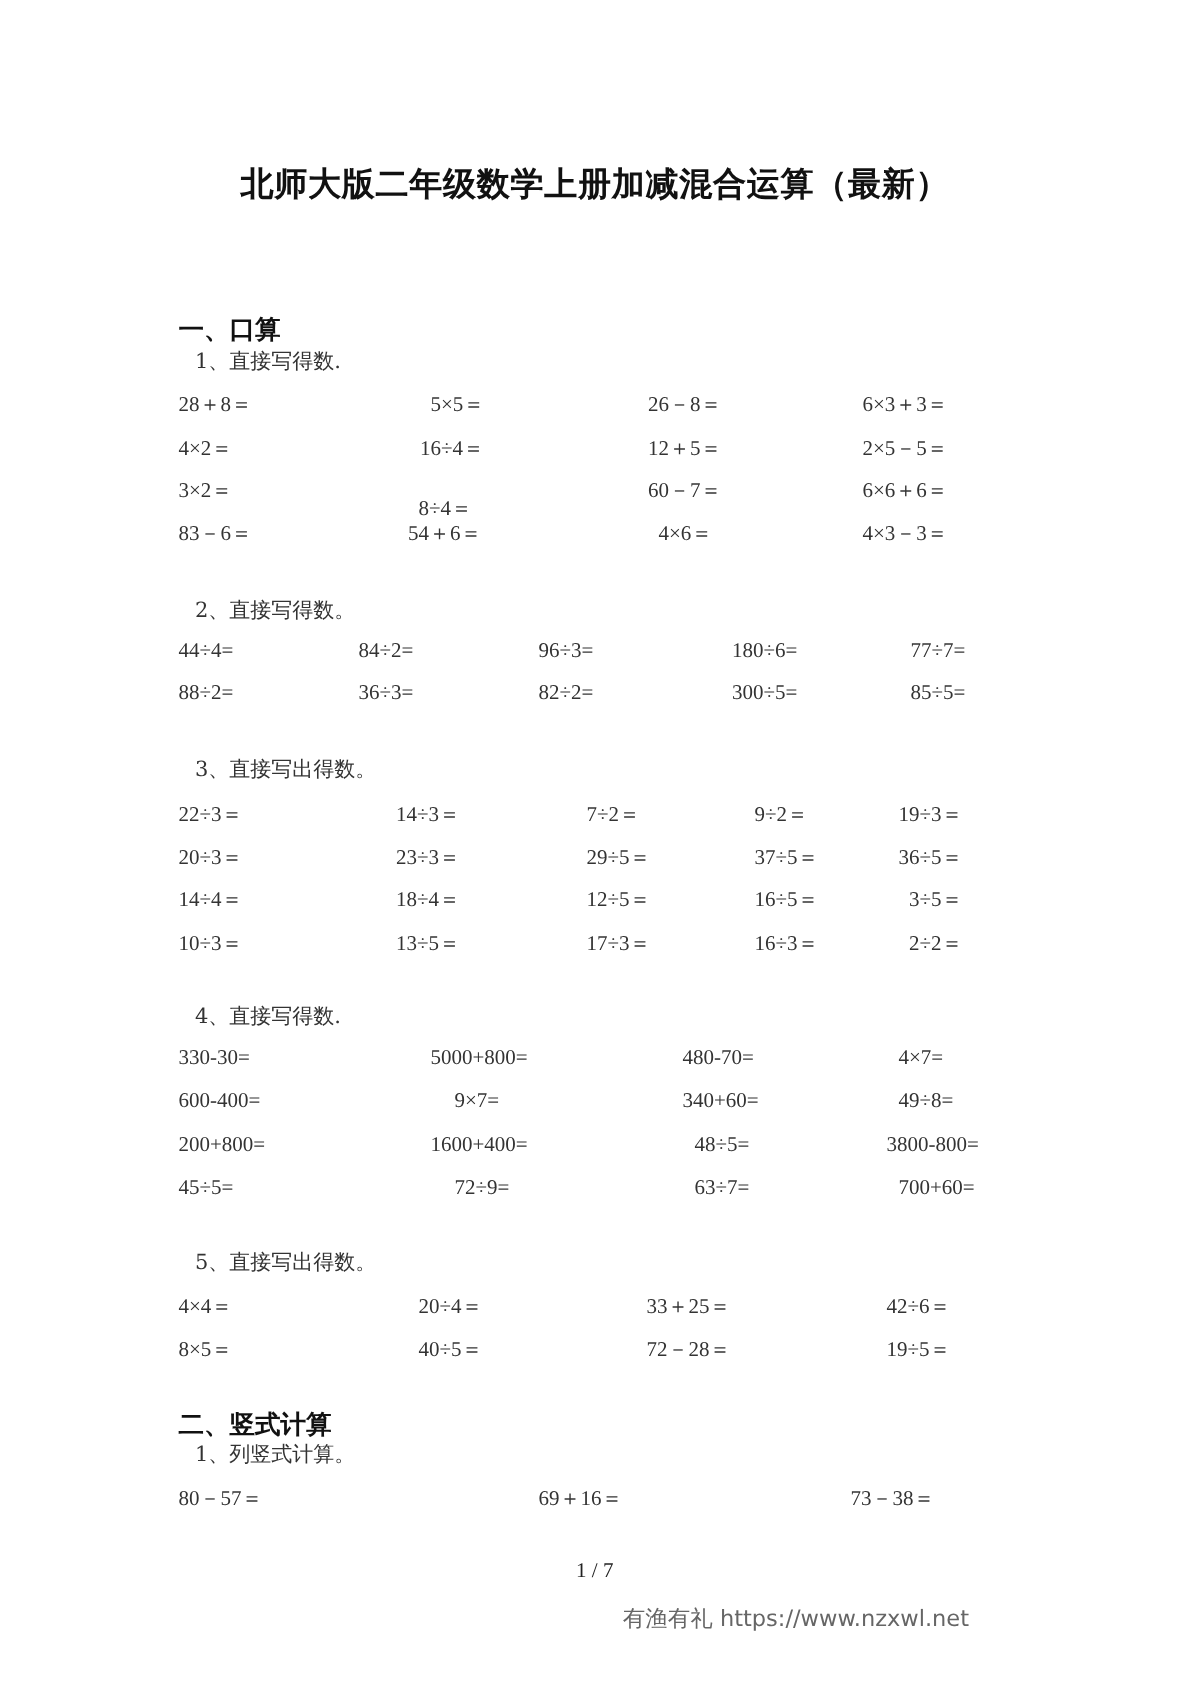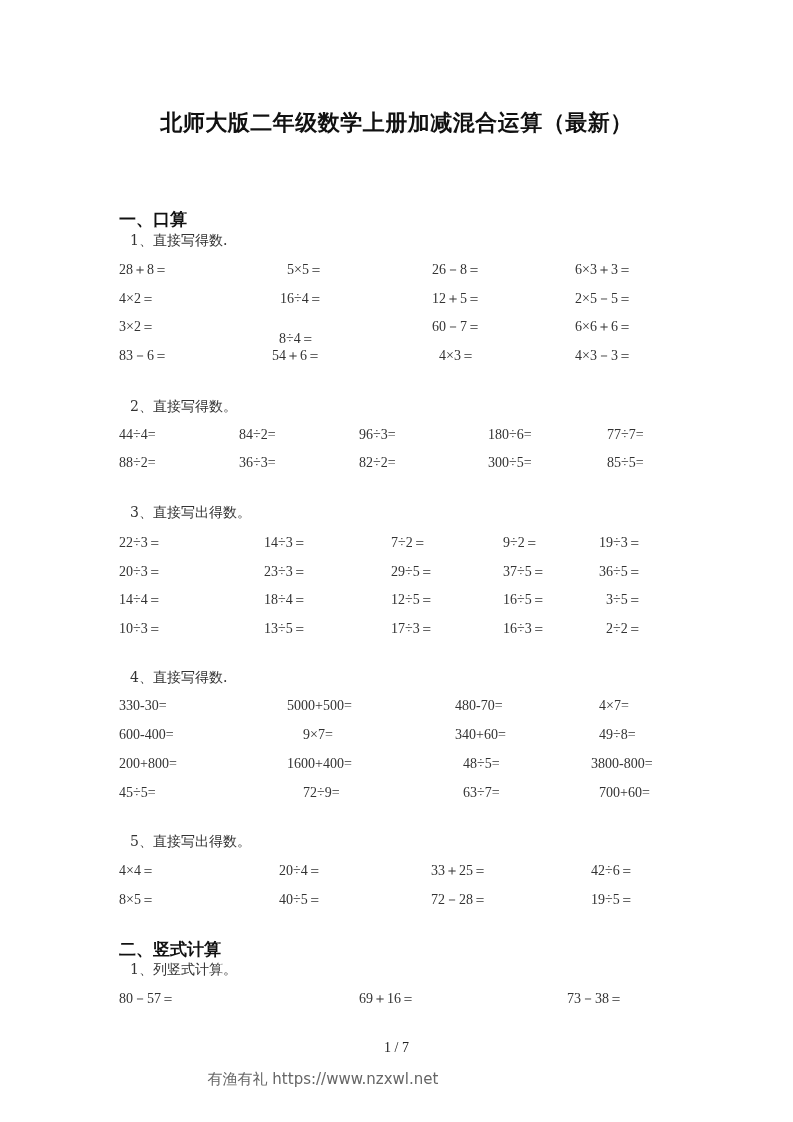--- a/index.html
+++ b/index.html
@@ -2,21 +2,21 @@
 <html><head>
   <meta charset="utf-8">
   <style>
     html, body { margin: 0; padding: 0; background: #ffffff; }
     body { width: 793px; height: 1122px; position: relative; overflow: hidden; color: #222; font-family: "DejaVu Serif", "Liberation Serif", serif; }
     .title { position: absolute; left: 0; width: 793px; top: 108px; text-align: center; font-family: "DejaVu Sans", "Liberation Sans", sans-serif; font-weight: bold; font-size: 22px; color: #111; letter-spacing: 0.5px; }
     .heading { position: absolute; left: 119px; font-family: "DejaVu Sans", "Liberation Sans", sans-serif; font-weight: bold; font-size: 17px; color: #111; }
     .instr { position: absolute; left: 130px; font-size: 14px; color: #333; }
     .expr { position: absolute; font-size: 14px; color: #333; white-space: nowrap; font-family: "Liberation Serif", "DejaVu Serif", serif; }
     .pagenum { position: absolute; left: 0; width: 793px; top: 1040px; text-align: center; font-size: 14px; color: #222; font-family: "Liberation Serif", serif; }
-    .footer { position: absolute; left: 0; width: 646px; top: 1070px; text-align: center; font-size: 15px; color: #666; font-family: "DejaVu Sans", "Liberation Sans", sans-serif; }
+    .footer { position: absolute; left: 0; width: 646px; top: 1070px; text-align: right; font-size: 15px; color: #666; font-family: "DejaVu Sans", "Liberation Sans", sans-serif; }
   </style>
 </head>
 <body>
 
 <div>
   <div class="title">北师大版二年级数学上册加减混合运算（最新）</div>
 
   <div class="heading" style="top:208px;">一、口算</div>
 
   <div class="instr" style="top:232px;">1、直接写得数.</div>
@@ -31,21 +31,21 @@
     <span class="expr" style="left:432px;top:290px;">12＋5＝</span>
     <span class="expr" style="left:575px;top:290px;">2×5－5＝</span>
 
     <span class="expr" style="left:119px;top:318px;">3×2＝</span>
     <span class="expr" style="left:279px;top:318px;margin-top:12px;">8÷4＝</span>
     <span class="expr" style="left:432px;top:318px;">60－7＝</span>
     <span class="expr" style="left:575px;top:318px;">6×6＋6＝</span>
 
     <span class="expr" style="left:119px;top:347px;">83－6＝</span>
     <span class="expr" style="left:272px;top:347px;">54＋6＝</span>
-    <span class="expr" style="left:439px;top:347px;">4×3＝</span>
+    <span class="expr" style="left:439px;top:347px;">4×6＝</span>
     <span class="expr" style="left:575px;top:347px;">4×3－3＝</span>
   </div>
 
   <div class="instr" style="top:398px;">2、直接写得数。</div>
   <div>
     <span class="expr" style="left:119px;top:427px;">44÷4=</span>
     <span class="expr" style="left:239px;top:427px;">84÷2=</span>
     <span class="expr" style="left:359px;top:427px;">96÷3=</span>
     <span class="expr" style="left:488px;top:427px;">180÷6=</span>
     <span class="expr" style="left:607px;top:427px;">77÷7=</span>
@@ -80,21 +80,21 @@
     <span class="expr" style="left:119px;top:620px;">10÷3＝</span>
     <span class="expr" style="left:264px;top:620px;">13÷5＝</span>
     <span class="expr" style="left:391px;top:620px;">17÷3＝</span>
     <span class="expr" style="left:503px;top:620px;">16÷3＝</span>
     <span class="expr" style="left:606px;top:620px;">2÷2＝</span>
   </div>
 
   <div class="instr" style="top:669px;">4、直接写得数.</div>
   <div>
     <span class="expr" style="left:119px;top:698px;">330-30=</span>
-    <span class="expr" style="left:287px;top:698px;">5000+500=</span>
+    <span class="expr" style="left:287px;top:698px;">5000+800=</span>
     <span class="expr" style="left:455px;top:698px;">480-70=</span>
     <span class="expr" style="left:599px;top:698px;">4×7=</span>
 
     <span class="expr" style="left:119px;top:727px;">600-400=</span>
     <span class="expr" style="left:303px;top:727px;">9×7=</span>
     <span class="expr" style="left:455px;top:727px;">340+60=</span>
     <span class="expr" style="left:599px;top:727px;">49÷8=</span>
 
     <span class="expr" style="left:119px;top:756px;">200+800=</span>
     <span class="expr" style="left:287px;top:756px;">1600+400=</span>

